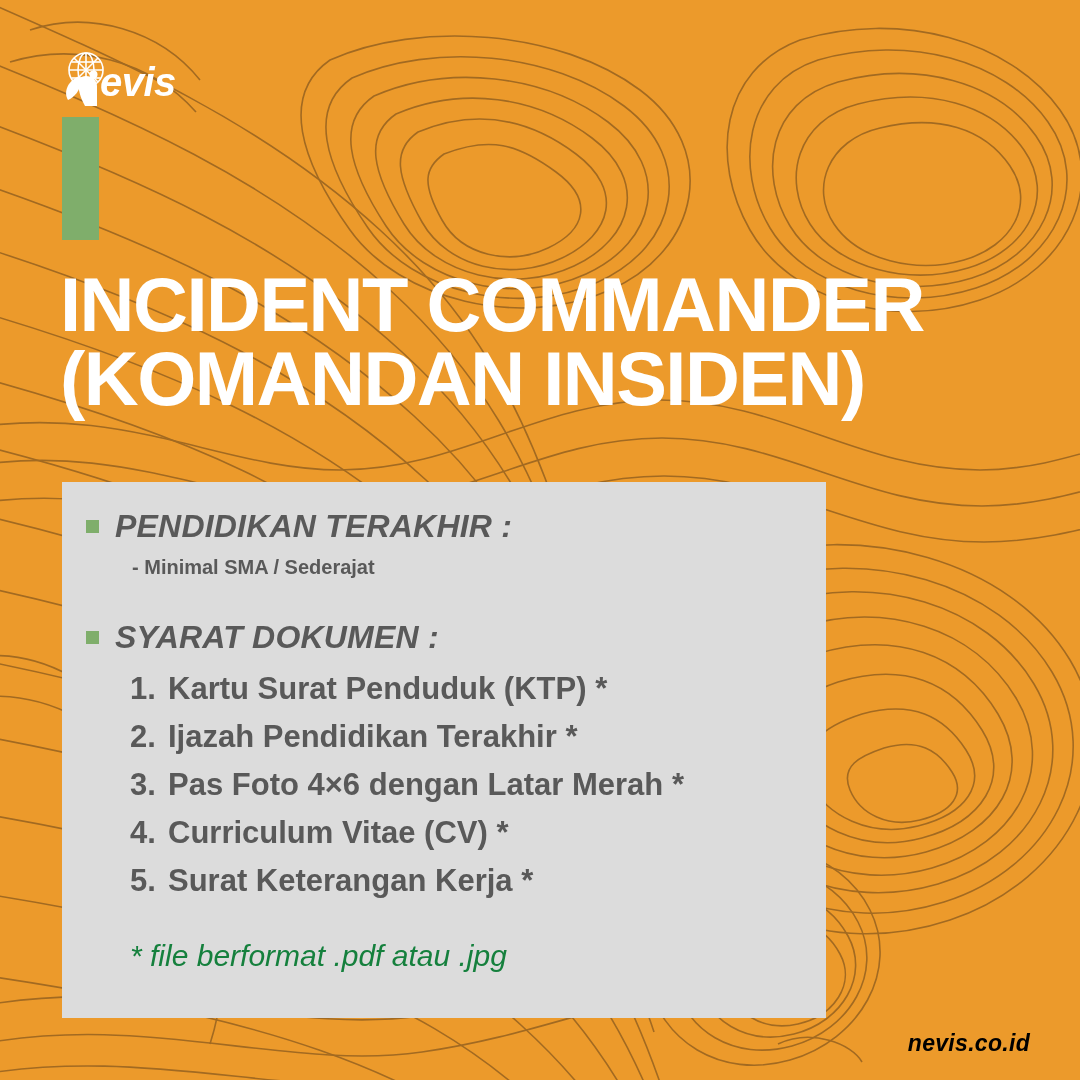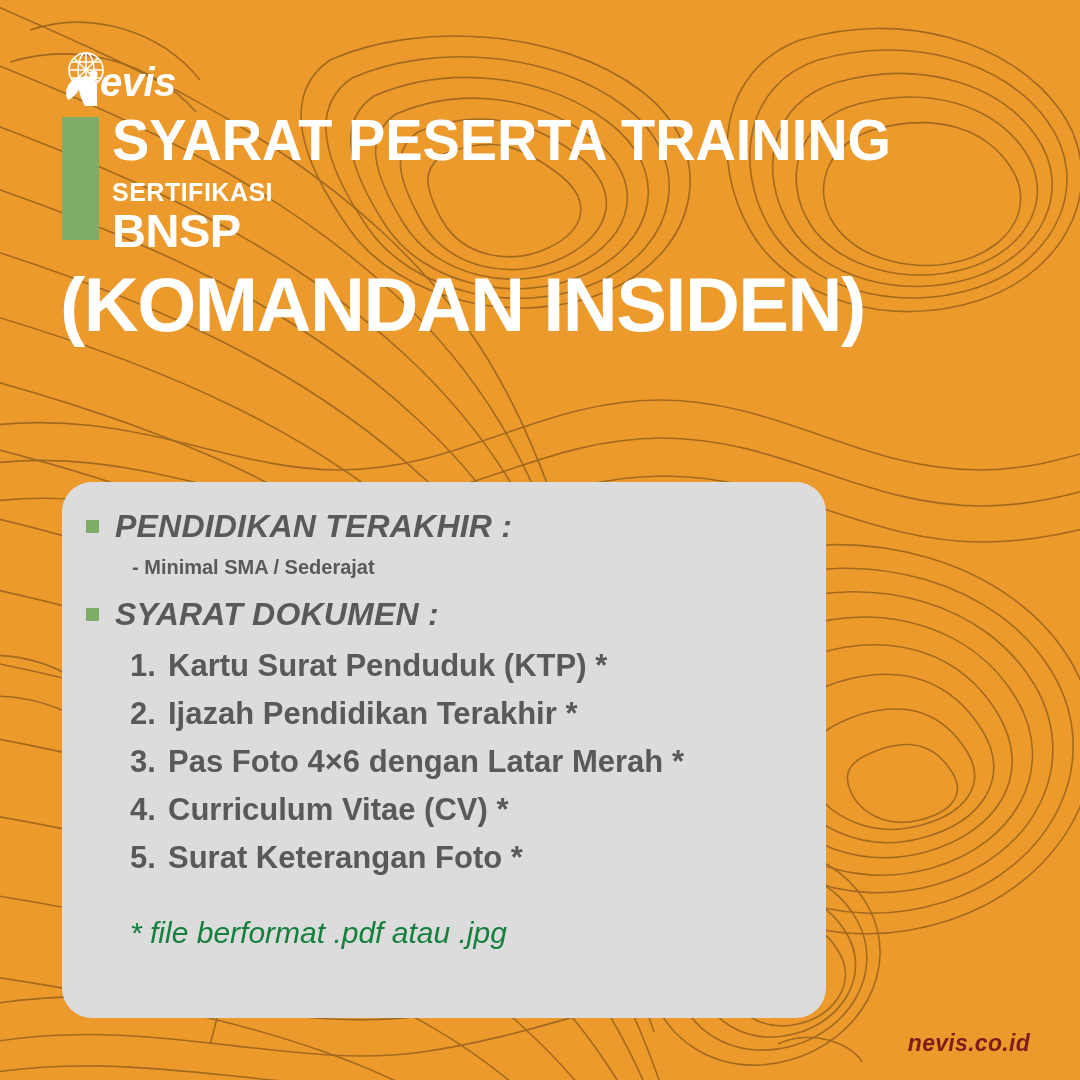--- a/index.html
+++ b/index.html
@@ -87,31 +87,30 @@
     line-height:0.97;
     letter-spacing:-1.5px;
   }
   .main-title .tline{display:block;white-space:nowrap;}
 
   
   .card{
     position:absolute;left:62px;top:482px;
     width:764px;height:536px;
     background:#DCDCDC;
-    border-radius:30px;
   }
   .card-inner{
     position:relative;
     padding:26px 30px 0 24px;
     box-sizing:border-box;
     height:100%;
   }
 
   .sect{position:relative;}
-  .sect + .sect{margin-top:17px;}
+  .sect + .sect{margin-top:40px;}
 
   .sect-head{
     display:flex;align-items:flex-start;
     color:#595959;
   }
   .bullet-sq{
     width:13px;height:13px;background:#7FAE6B;
     flex:0 0 13px;margin-top:12px;margin-right:16px;
   }
   .sect-title{
@@ -156,21 +155,21 @@
     margin-top:42px;
     font-size:30px;
     font-style:italic;
     color:#15803d;
     line-height:1.2;
   }
 
   
   .site{
     position:absolute;right:62px;top:1030px;
-    color:#7f1d1d;
+    color:#000000;
     font-size:23px;
     font-weight:bold;
     font-style:italic;
     letter-spacing:0.3px;
   }
 </style>
 </head>
 <body>
 
 <div id="poster">
@@ -259,27 +258,23 @@
       </g>
       <circle cx="35.5" cy="24.5" r="4" fill="#FFFFFF"></circle>
       <path d="M22,26 C10,30 5,42 10,50 C17,47 22,40 23,32 Z" fill="#FFFFFF"></path>
       <path d="M20,30 C20,44 25,52 27,56 L39,56 L39,36 C39,30 34,26 28,26 C25,26 22,27.5 20,30 Z" fill="#FFFFFF"></path>
     </svg>
     <div class="logo-word">evis</div>
   </div>
 
   <div class="green-bar"></div>
 
-  <div class="header-block">
-    <div class="kicker">SYARAT PESERTA TRAINING</div>
-    <div class="sub-small">SERTIFIKASI</div>
-    <div class="sub-big">BNSP</div>
-  </div>
 
   <div class="main-title">
+    <span class="tline">INCIDENT COMMANDER</span>
     <span class="tline">(KOMANDAN INSIDEN)</span>
   </div>
 
   <div class="card">
     <div class="card-inner">
 
       <div class="sect">
         <div class="sect-head">
           <span class="bullet-sq"></span>
           <span class="sect-title">PENDIDIKAN TERAKHIR :</span>
@@ -304,21 +299,21 @@
           <li>
             <span class="num">3.</span>
             <span class="txt">Pas Foto 4×6 dengan Latar Merah *</span>
           </li>
           <li>
             <span class="num">4.</span>
             <span class="txt">Curriculum Vitae (CV) *</span>
           </li>
           <li>
             <span class="num">5.</span>
-            <span class="txt">Surat Keterangan Foto *</span>
+            <span class="txt">Surat Keterangan Kerja *</span>
           </li>
         </ol>
       </div>
 
       <div class="footnote">* file berformat .pdf atau .jpg</div>
     </div>
   </div>
 
   <div class="site">nevis.co.id</div>
 

